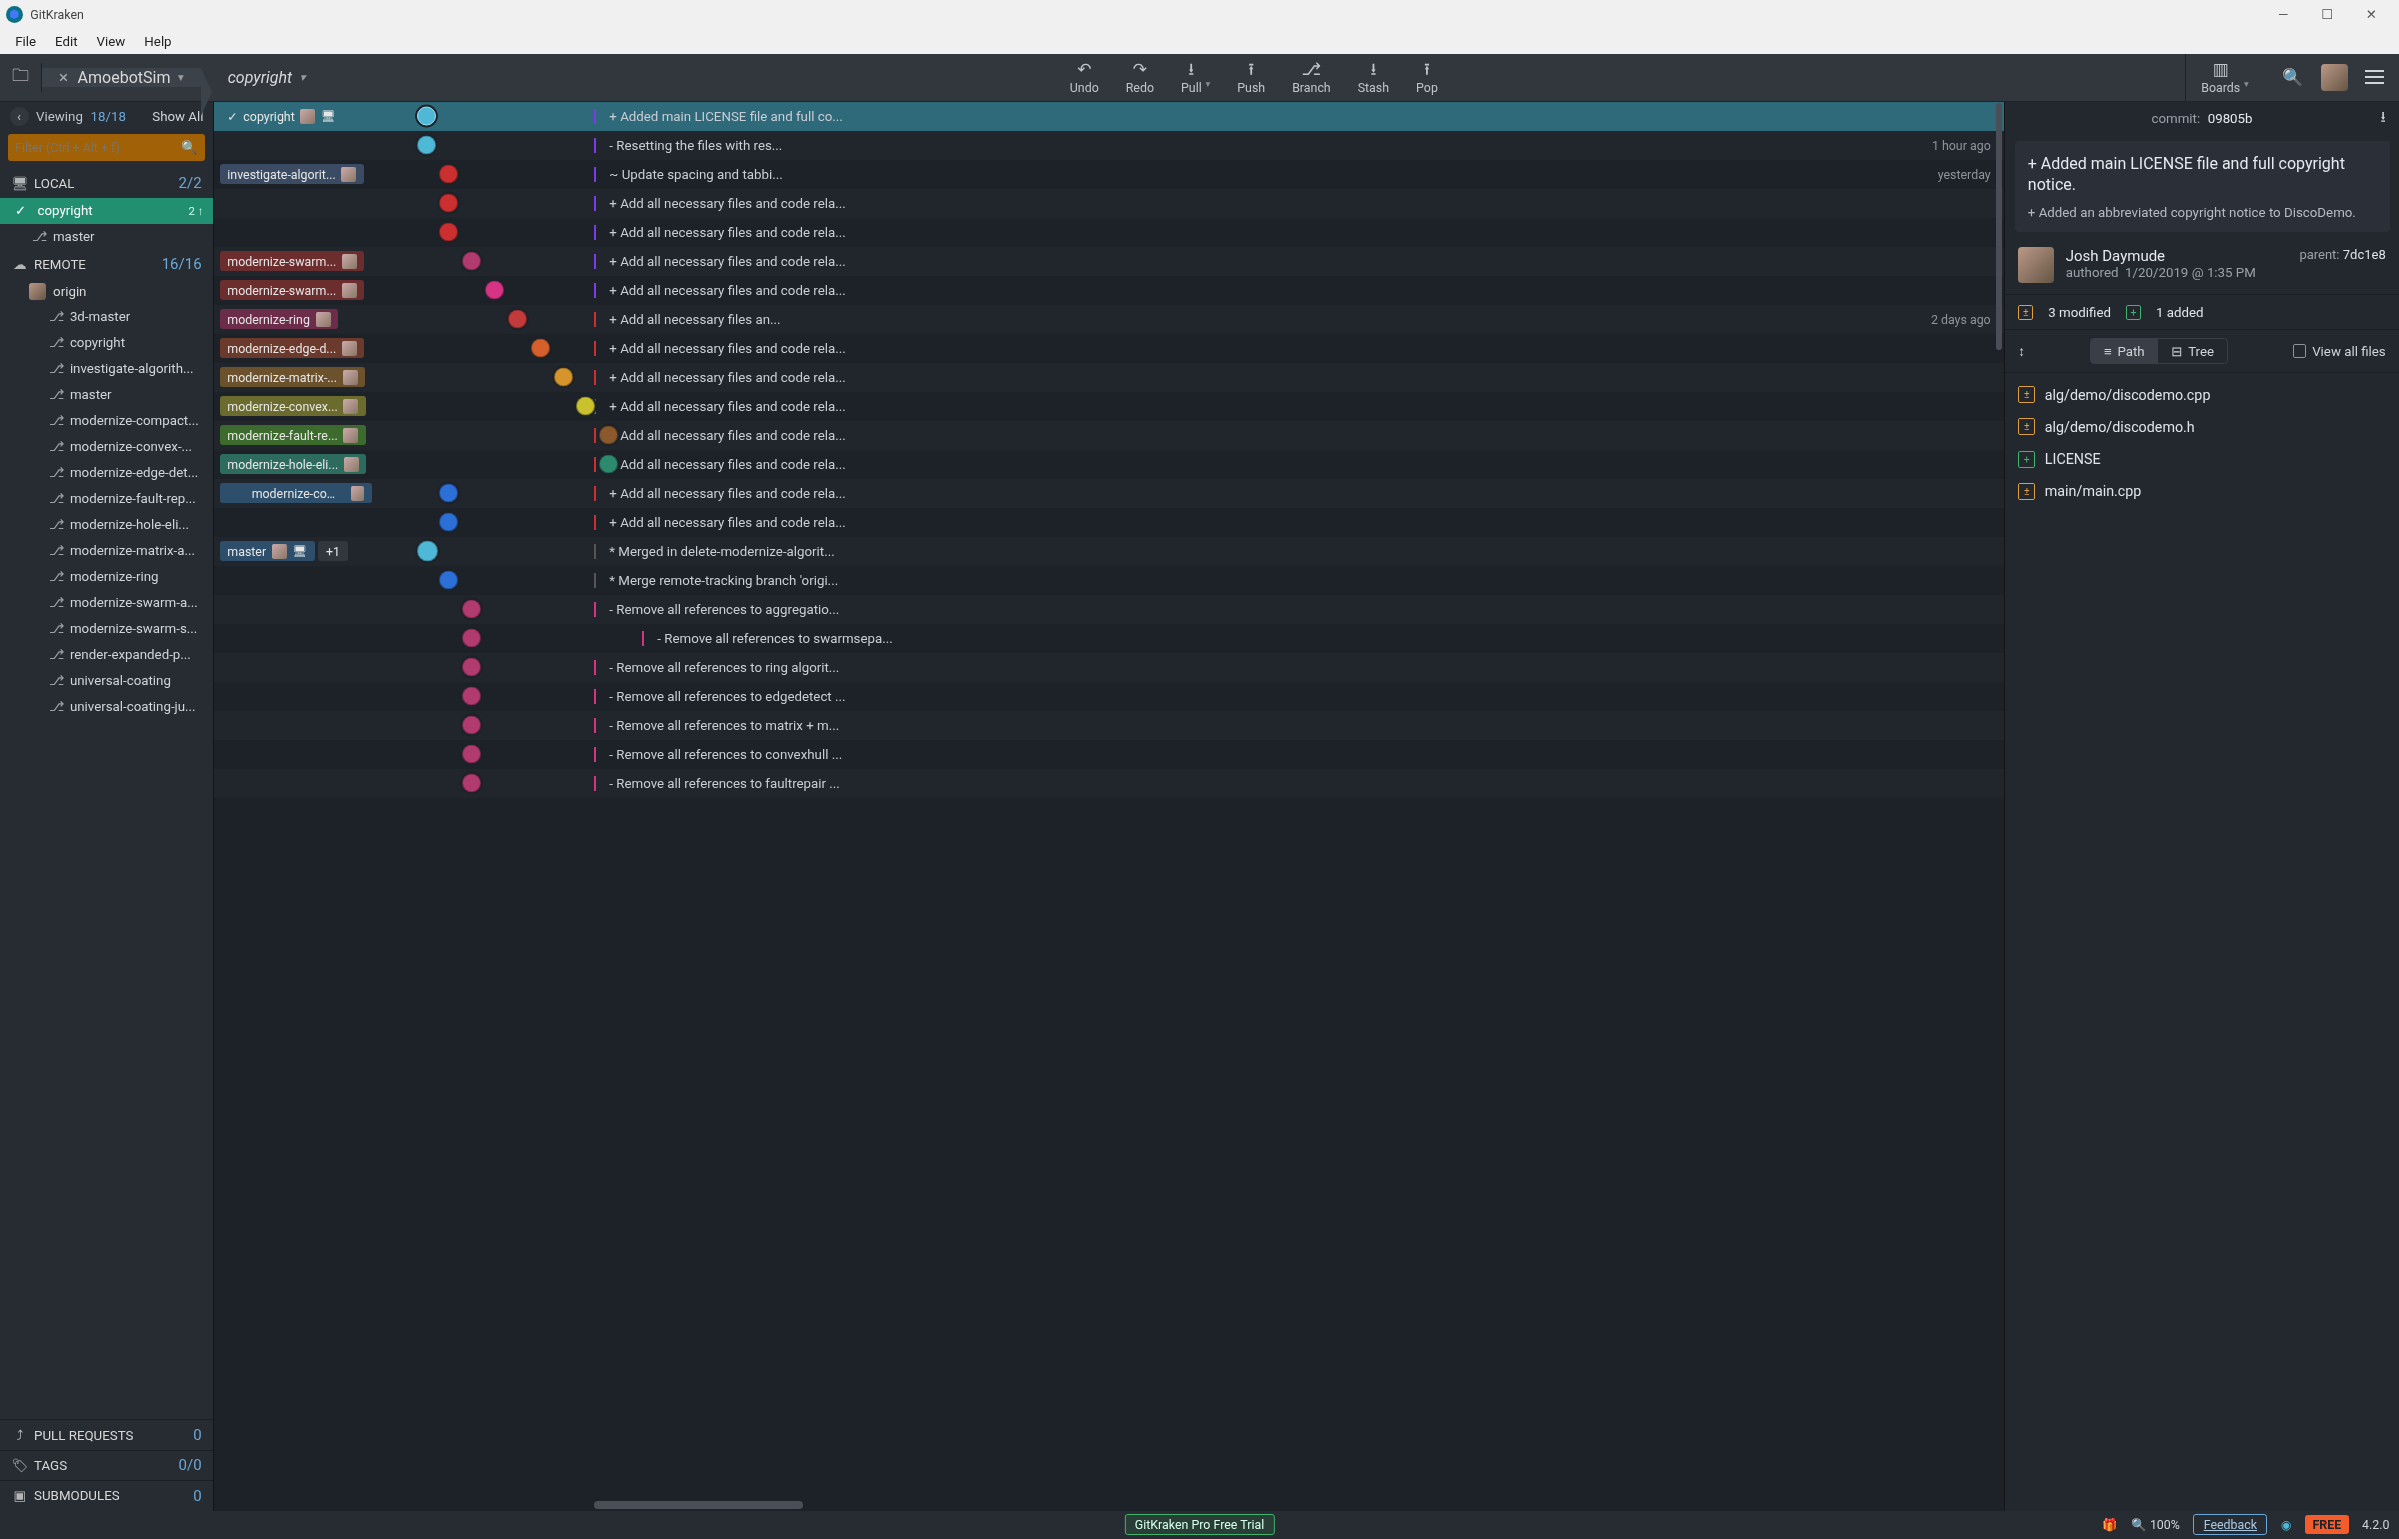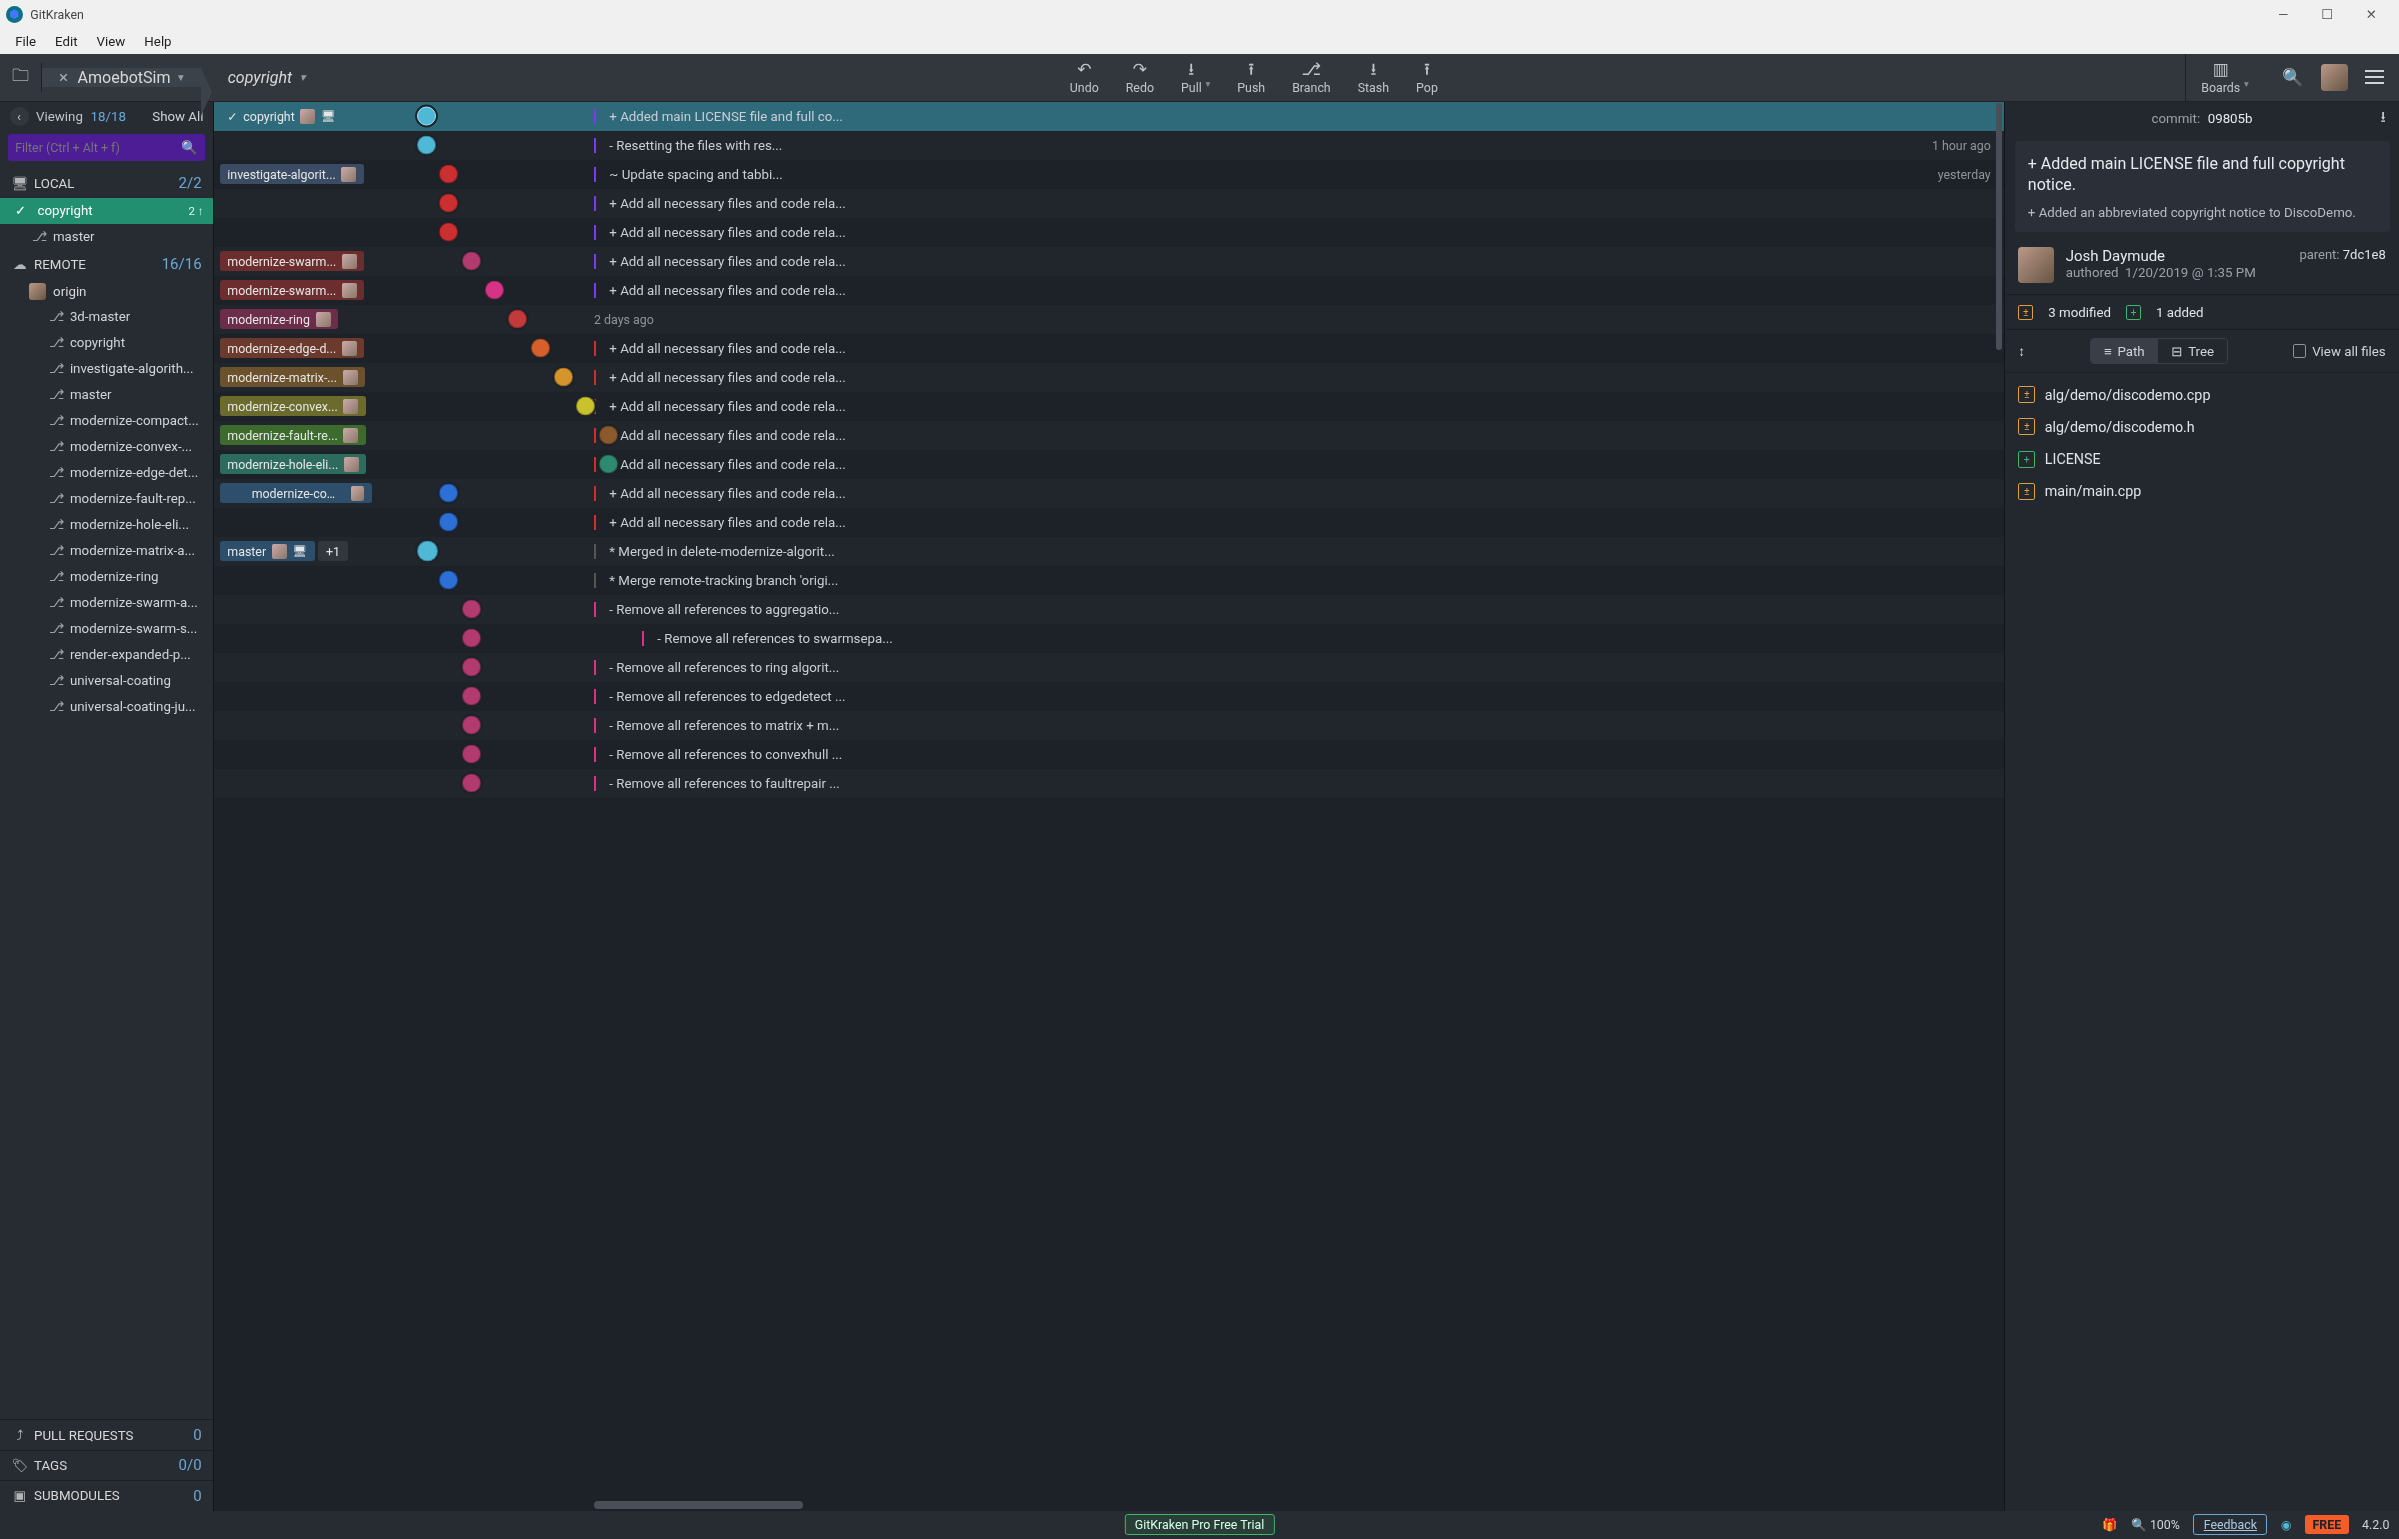--- a/index.html
+++ b/index.html
@@ -37,21 +37,21 @@
   .hamburger { width:19px; display:flex; flex-direction:column; gap:3.8px;}
   .hamburger span{height:1.9px;background:#cfd3da;}
 
   
   .main { flex:1; display:flex; min-height:0; }
 
   
   .sidebar { width:214px; background:#272c33; display:flex; flex-direction:column; border-right:1px solid #151515; min-height:0; }
   .sb-top { padding:5.7px 9.5px 3.8px 9.5px; display:flex; align-items:center; color:#bfc4cb; font-size:13.3px; gap:7.6px;}
   .sb-top .showall{ margin-left:auto; color:#cfd3da;}
-  .sb-filter { margin:3.8px 7.6px 7.6px 7.6px; display:flex; align-items:center; background:#4c1d95; border-radius:2.9px; padding:0 7.6px;}
+  .sb-filter { margin:3.8px 7.6px 7.6px 7.6px; display:flex; align-items:center; background:#a16207; border-radius:2.9px; padding:0 7.6px;}
   .sb-filter input { flex:1; background:transparent; border:0; color:#ccc; height:27px; outline:none; font-size:12.4px;}
   .sb-section { padding:5.7px 11.4px; display:flex; align-items:center; color:#d8d8d8; font-size:13.3px;}
   .sb-count { margin-left:auto; color:#6aa8d8; font-size:15px;}
   .sb-list { overflow:auto; min-height:0; flex:1;}
   .sb-item { padding:3.8px 9.5px 3.8px 32px; display:flex; align-items:center; gap:7.6px; color:#cfd3da; font-size:13.3px; height:26px; white-space:nowrap; overflow:hidden; text-overflow:ellipsis;}
   .sb-item.l2{ padding-left:49px; }
   .sb-item .bricon { width:13.3px; text-align:center; opacity:.7;}
   .sb-item.active { background:#218f70; color:#fff;}
   .sb-item.active .cnt{color:#d7ffeb;}
   .sb-item .cnt{margin-left:auto; font-size:11.4px; color:#a9c9e3; display:flex; gap:1.9px;}
@@ -396,20 +396,21 @@
             <div class="msg" style="border-left-color: rgb(124, 58, 237);">+ Add all necessary files and code rela...</div>
           </div>
           <div class="grow alt">
             <div class="label-area">
               <span class="branch-tag" style="background: rgb(107, 45, 74);">
                 <span class="txt">modernize-ring</span>
                 <span class="mini-av"></span>
               </span>
               <div class="node" style="left: 294px; background: rgb(194, 58, 58); border: 1.9px solid rgba(0, 0, 0, 0.333);"></div>
             </div>
+            <div class="msg" style="border-left-color: rgb(204, 47, 47);">+ Add all necessary files an...</div>
             <div class="time">2 days ago</div>
           </div>
           <div class="grow">
             <div class="label-area">
               <span class="branch-tag" style="background: rgb(107, 58, 45);">
                 <span class="txt">modernize-edge-d...</span>
                 <span class="mini-av"></span>
               </span>
               <div class="node" style="left: 317px; background: rgb(214, 96, 44); border: 1.9px solid rgba(0, 0, 0, 0.333);"></div>
             </div>

